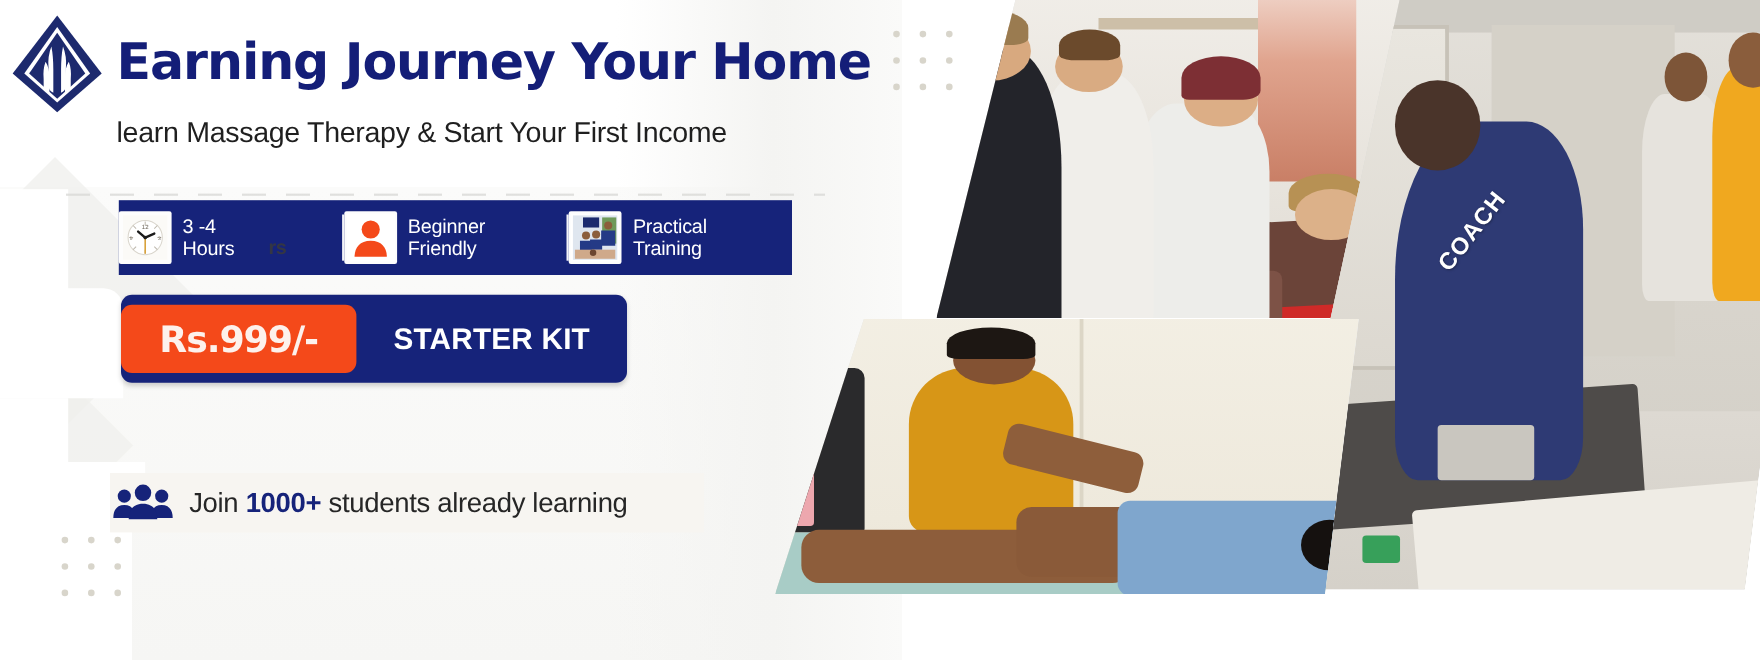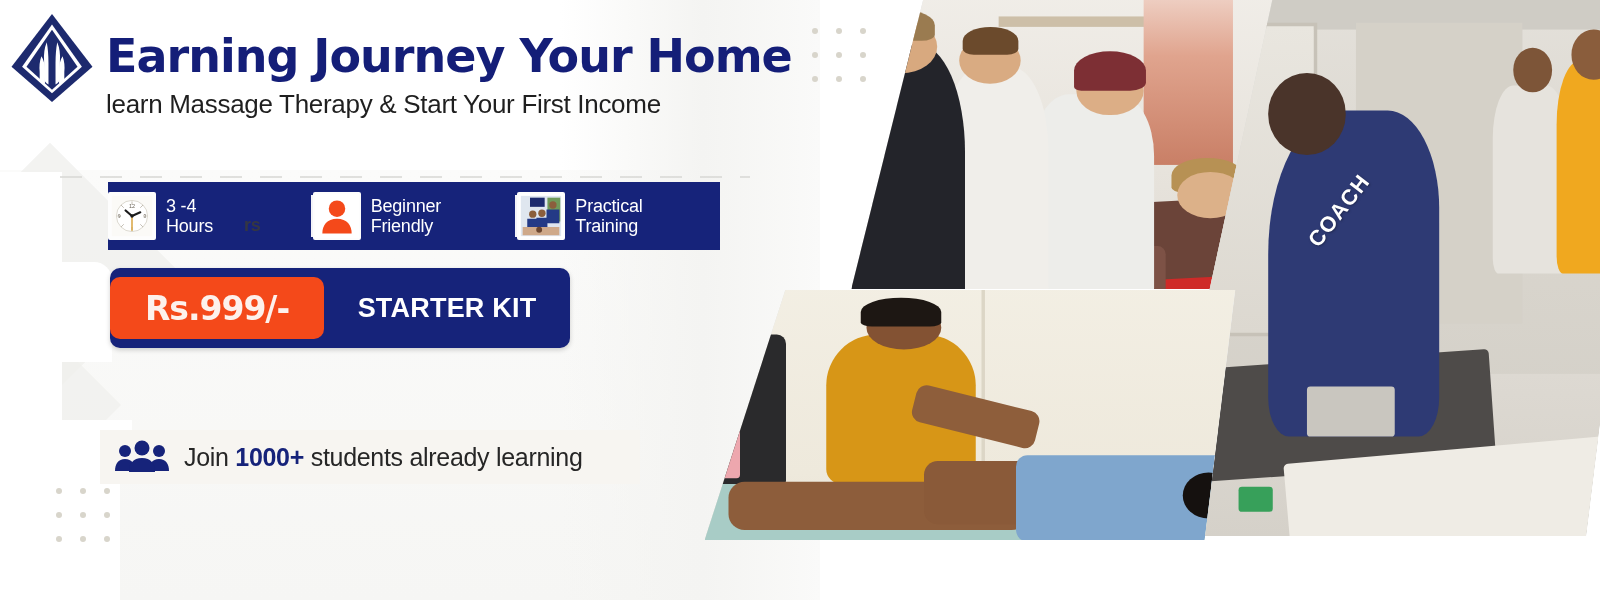--- a/index.html
+++ b/index.html
@@ -140,21 +140,21 @@
     letter-spacing: -1px;
     line-height: 1.15;
     margin-top: 2px;
     font-family: "DejaVu Sans", sans-serif;
     white-space: nowrap;
   }
   .t-sub {
     font-size: 26px;
     color: #1f1f1f;
     line-height: 1.2;
-    margin-top: 6px;
+    margin-top: 22px;
     letter-spacing: -0.3px;
     white-space: nowrap;
   }
 
   
   .ghost-line {
     position: absolute;
     left: 60px; top: 176px;
     width: 690px; height: 2px;
     background: repeating-linear-gradient(90deg,#d9d9d6 0 22px, transparent 22px 40px);
@@ -269,21 +269,21 @@
   }
 
   
   .students {
     position: absolute;
     left: 100px; top: 430px;
     width: 540px; height: 54px;
     background: #f7f5f1;
     display: flex;
     align-items: center;
-    padding-left: 14px;
+    padding-left: 2px;
     gap: 14px;
     z-index: 4;
   }
   .students-ico { width: 56px; height: 34px; flex: 0 0 56px; }
   .students-txt {
     font-size: 25px;
     color: #262626;
     letter-spacing: -.3px;
   }
   .students-txt b { color: #16237a; font-weight: bold; }

